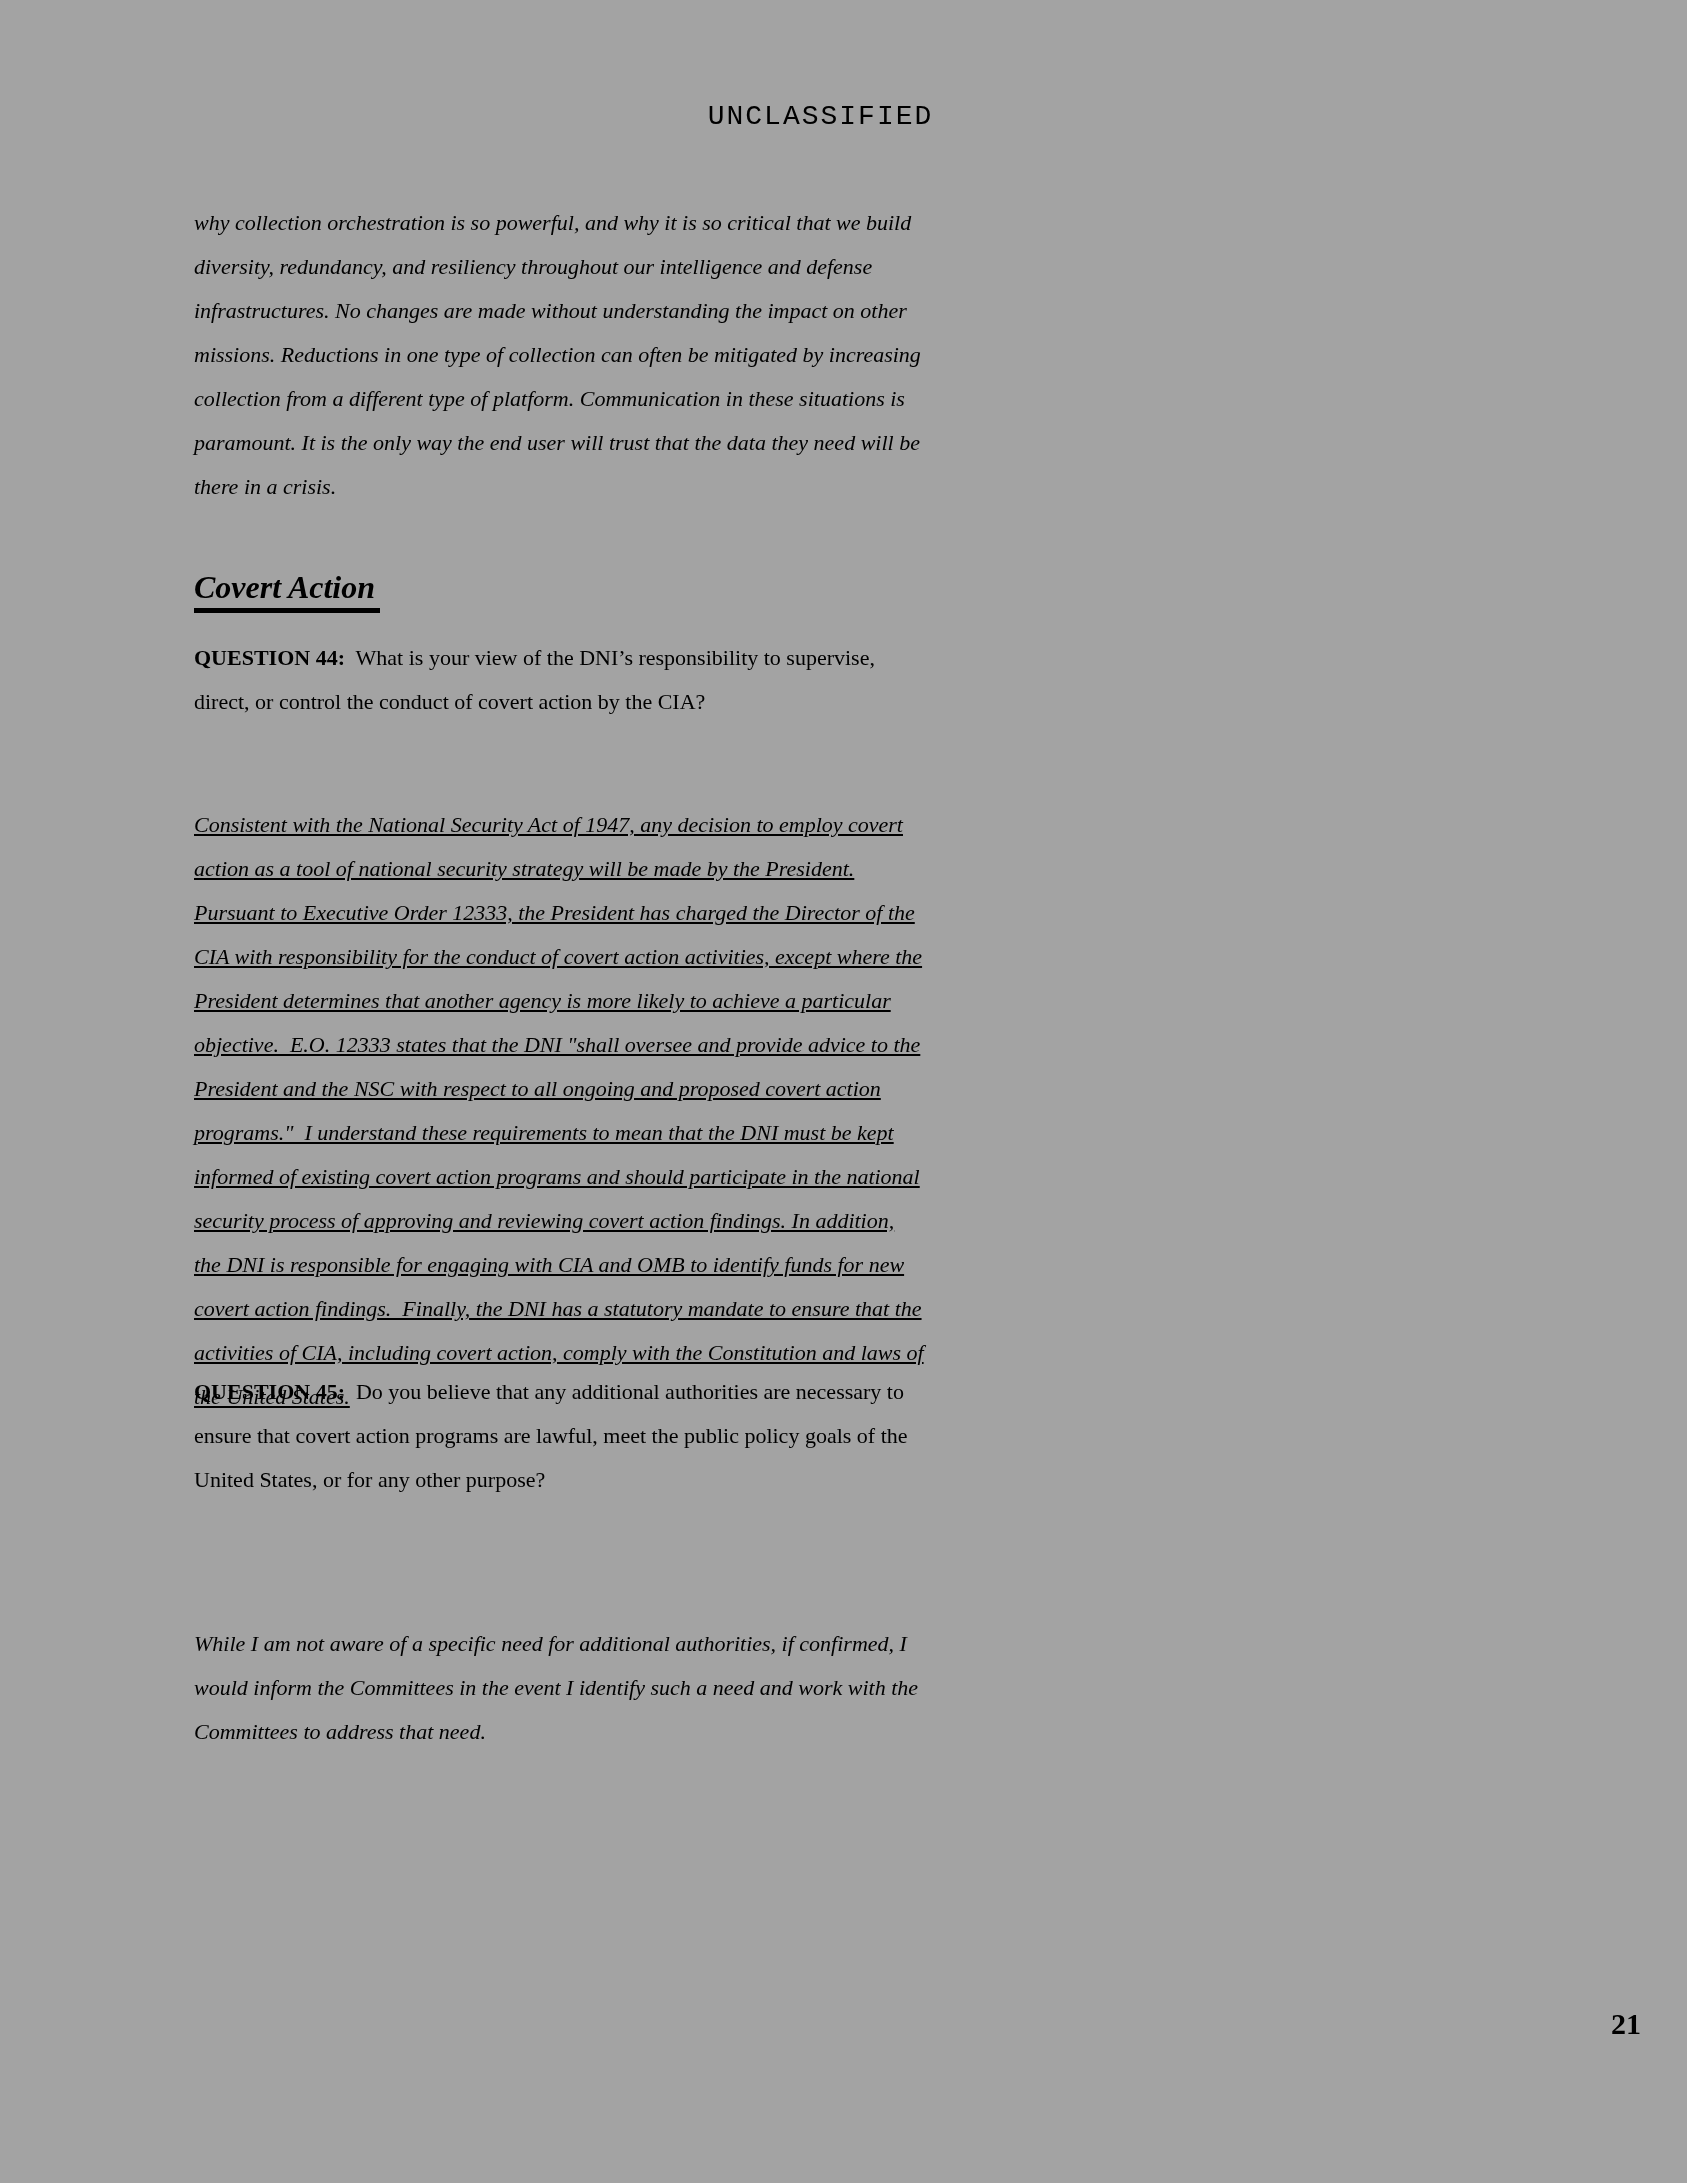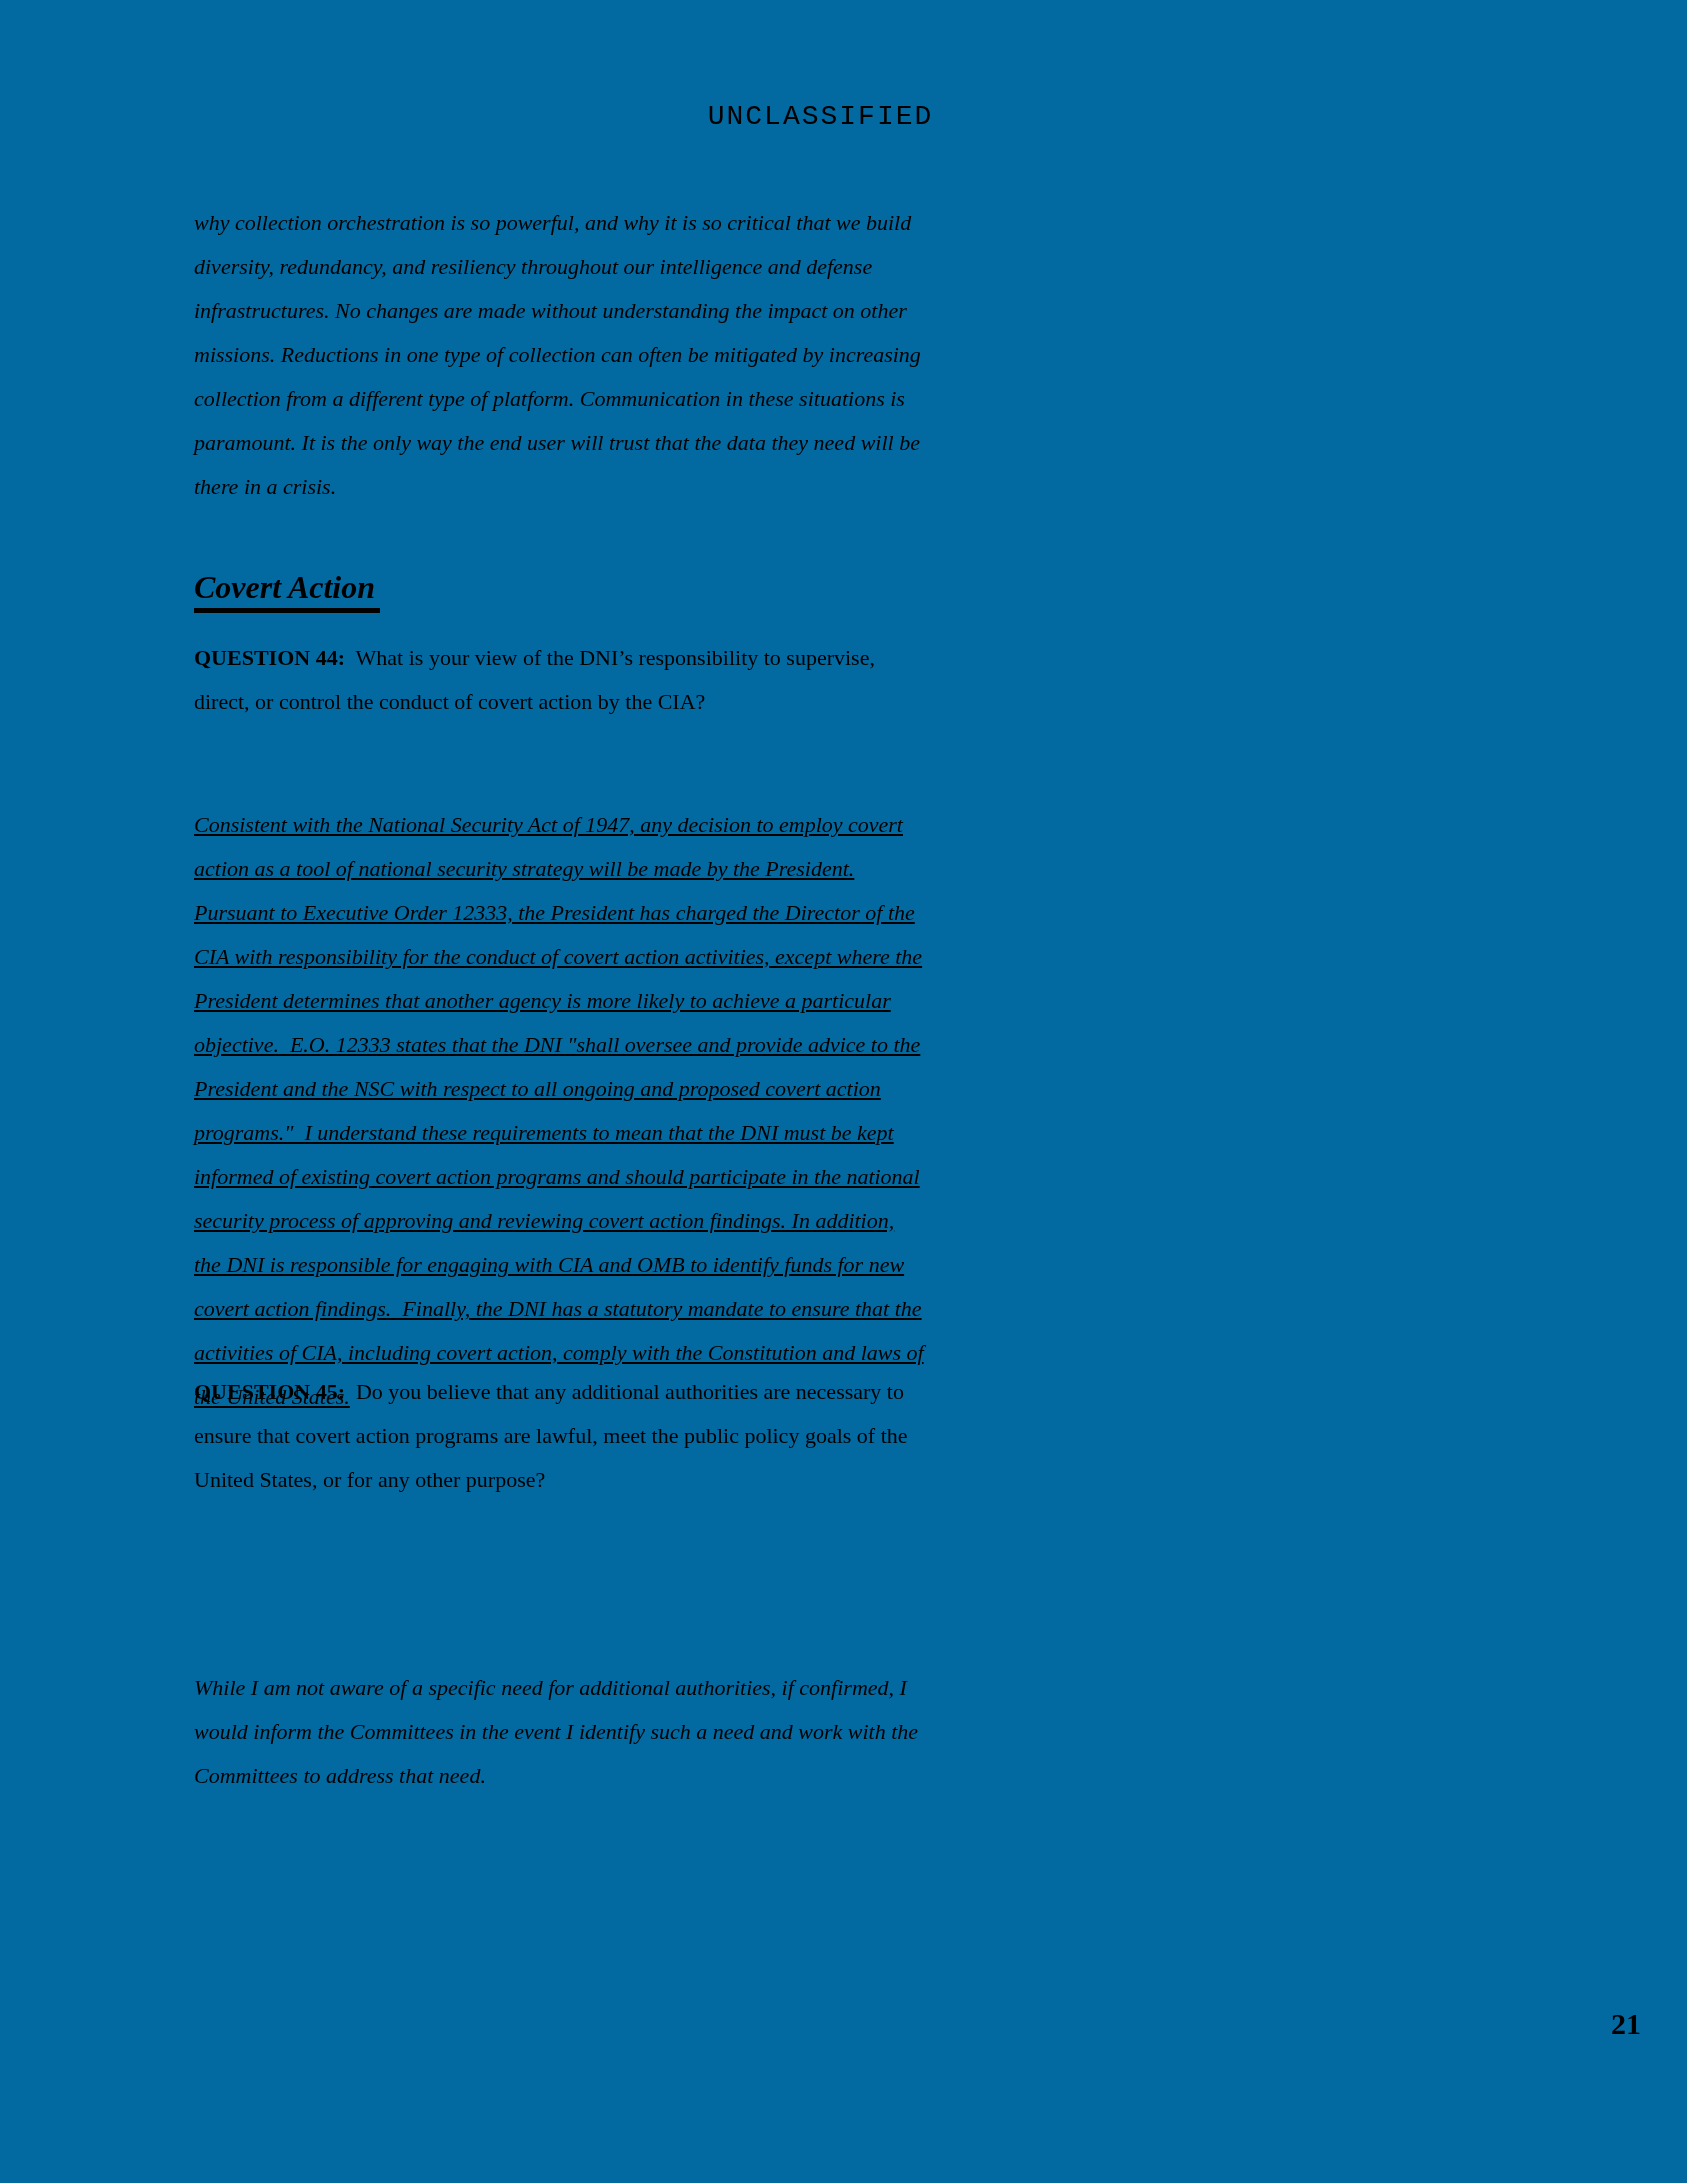--- a/index.html
+++ b/index.html
@@ -4,21 +4,21 @@
 <style>
   html, body {
     margin: 0;
     padding: 0;
     background: #e8e8e8;
   }
   .page {
     position: relative;
     width: 1687px;
     height: 2183px;
-    background: #0369a1;
+    background: #a3a3a3;
     color: #000000;
     font-family: "Liberation Serif", serif;
     overflow: hidden;
   }
   .classification-header {
     position: absolute;
     top: 101px;
     left: 0;
     width: 1641px;
     text-align: center;
@@ -57,21 +57,21 @@
     width: 1641px;
     text-align: right;
     font-weight: bold;
     font-size: 30px;
   }
   .pos-intro   { top: 201px;  }
   .pos-heading { top: 558px; margin-top: 12px;  }
   .pos-q44     { top: 636px;  }
   .pos-a44     { top: 803px; text-decoration: underline; }
   .pos-q45     { top: 1370px; }
-  .pos-a45     { top: 1622px; margin-top: 44px; }
+  .pos-a45     { top: 1622px; }
   .pos-q46     { top: 1803px; }
 </style>
 </head>
 <body>
 
 <div class="page">
 
   <div class="classification-header">UNCLASSIFIED</div>
 
   <div class="block answer pos-intro">why collection orchestration is so powerful, and why it is so critical that we build

